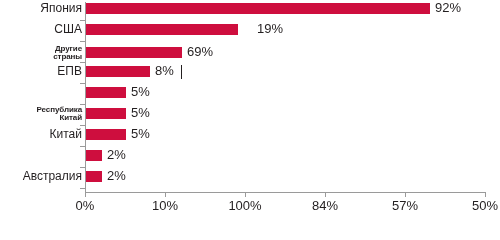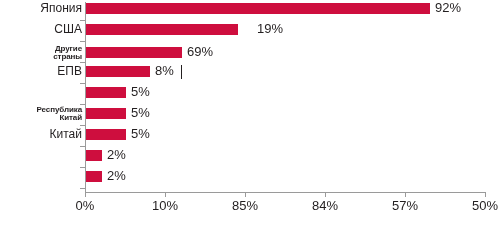--- a/index.html
+++ b/index.html
@@ -119,28 +119,29 @@
         <div class="row" style="top: 128px;">
           <div class="cat-label big" style="top: 0px;">Китай</div>
           <div class="bar" style="width: 40px; top: 1px; background: rgb(206, 14, 62);"></div>
           <div class="val" style="left: 131px; top: -2px;">5%</div>
         </div>
         <div class="row" style="top: 149px;">
           <div class="bar" style="width: 16px; top: 1px; background: rgb(206, 14, 62);"></div>
           <div class="val" style="left: 107px; top: -2px;">2%</div>
         </div>
         <div class="row" style="top: 170px;">
+          <div class="cat-label big" style="top: 0px;">Австралия</div>
           <div class="bar" style="width: 16px; top: 1px; background: rgb(206, 14, 62);"></div>
           <div class="val" style="left: 107px; top: -2px;">2%</div>
         </div>
       </div>
 
     <div id="xlabels">
         <div class="xlab" style="left: 60px;">0%</div>
         <div class="xlab" style="left: 140px;">10%</div>
-        <div class="xlab" style="left: 220px;">85%</div>
+        <div class="xlab" style="left: 220px;">100%</div>
         <div class="xlab" style="left: 300px;">84%</div>
         <div class="xlab" style="left: 380px;">57%</div>
         <div class="xlab" style="left: 460px;">50%</div>
       </div>
 
   </div>
 </div>
 
 </body></html>

